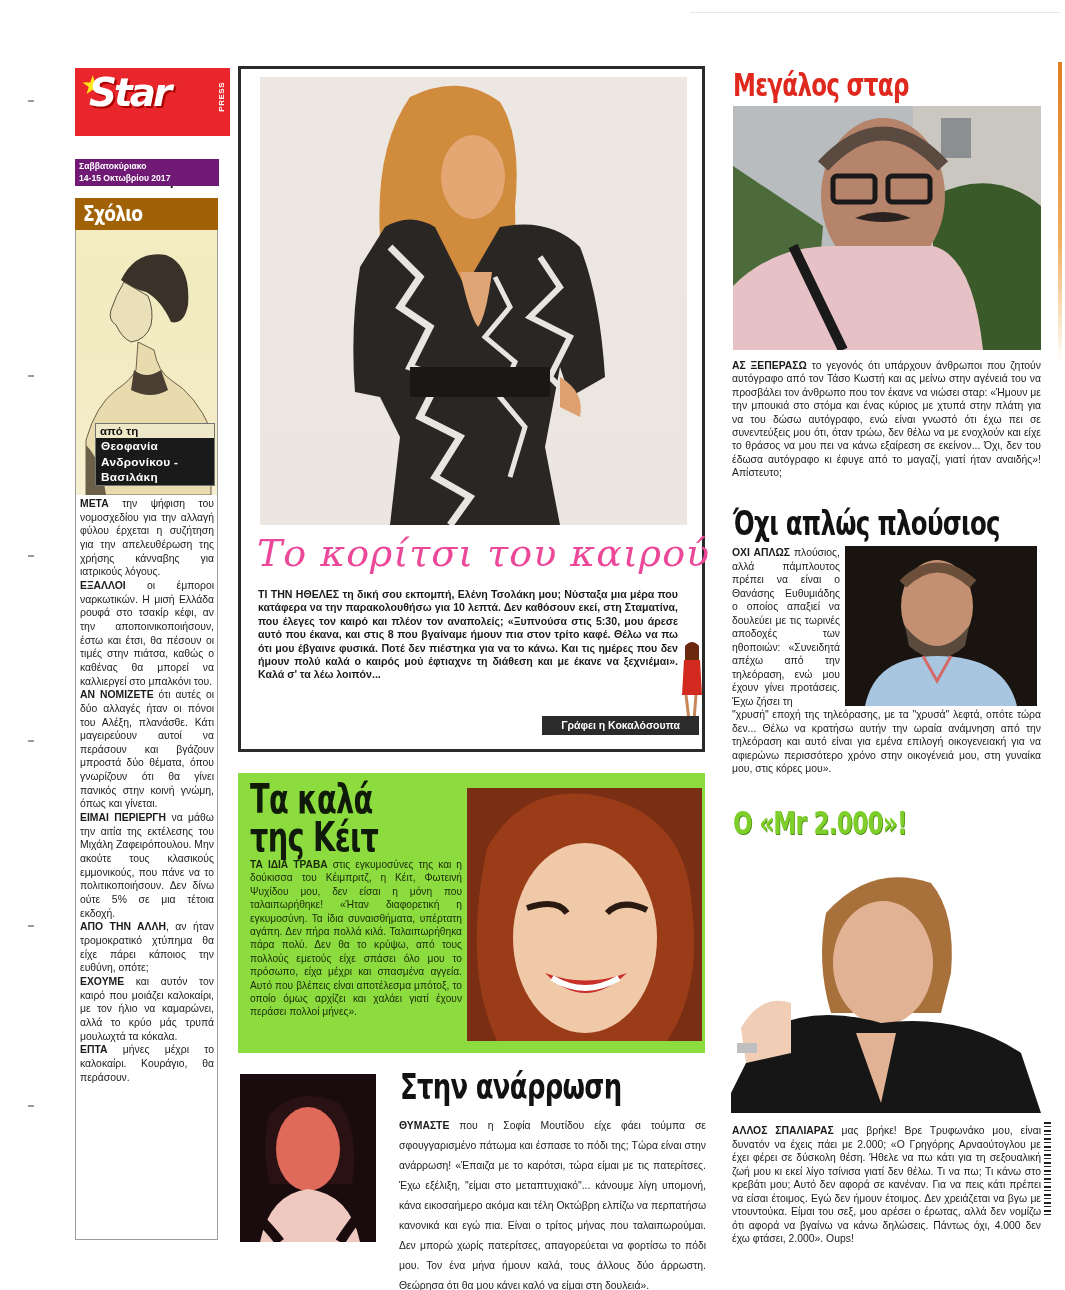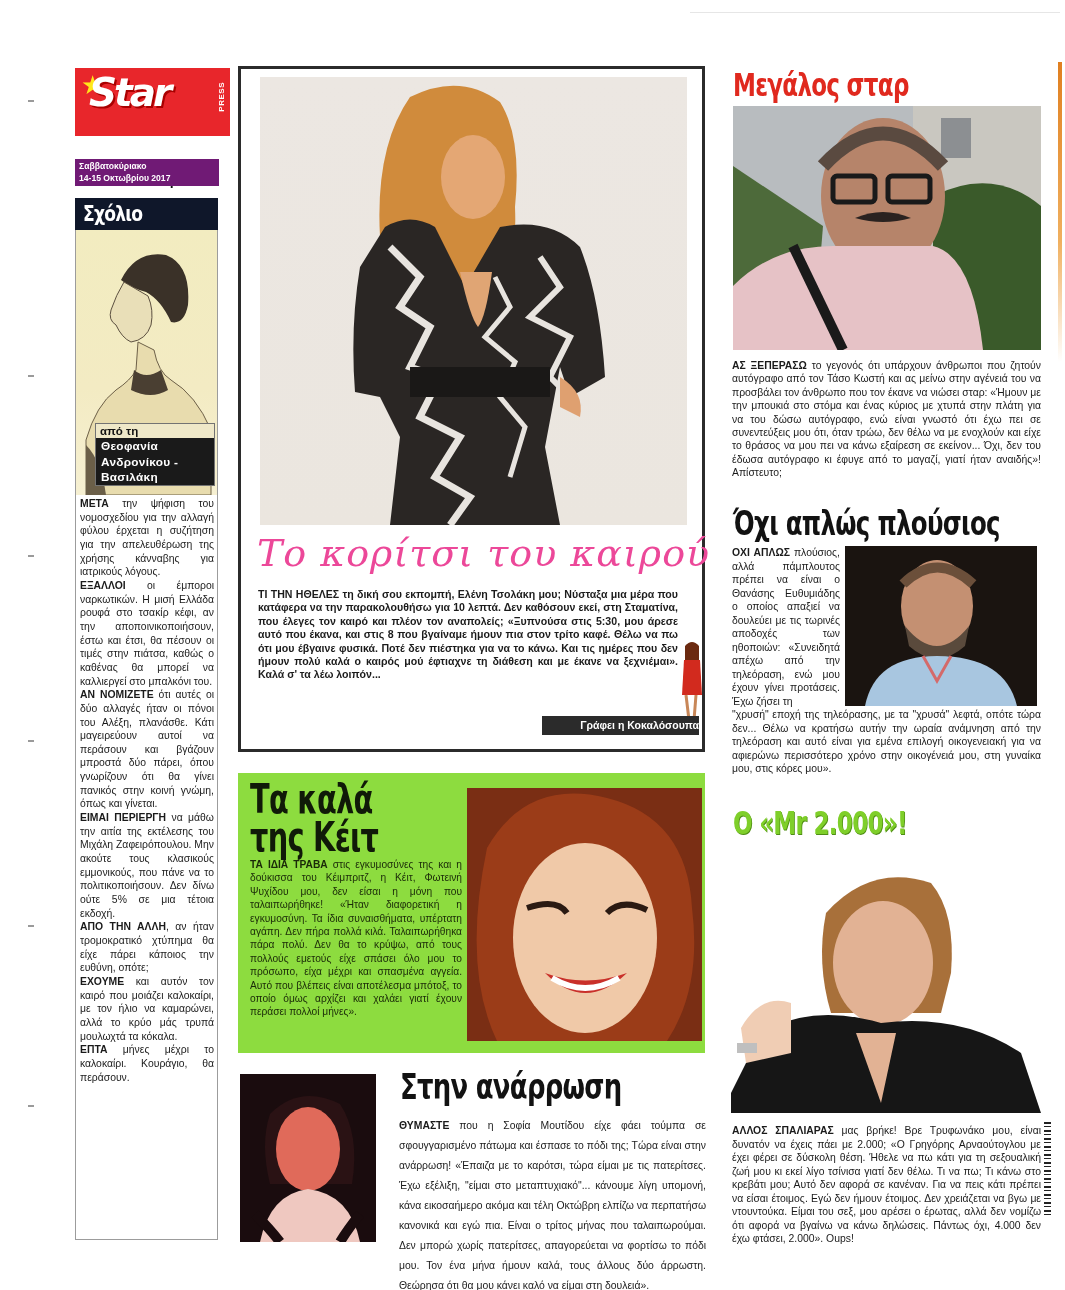--- a/index.html
+++ b/index.html
@@ -23,36 +23,36 @@
   }
   #logo .star-shape { position: absolute; left: 6px; top: 4px; color: #ffe81a; font-size: 26px; line-height: 26px; }
   #logo .press { position: absolute; right: 4px; top: 14px; writing-mode: vertical-rl; transform: rotate(180deg);
     color: #fff; font-size: 8px; font-weight: bold; letter-spacing: 0.5px; }
   #tagline { left: 77px; top: 141px; font-size: 13px; font-weight: bold; color: #111; margin-top: 32px; }
   #date-box { left: 75px; top: 159px; width: 144px; height: 27px; background: #701a75; color: #fff;
     font-size: 8.6px; font-weight: bold; padding: 2px 4px; line-height: 11.5px; }
 
   
   #sidebar-col { left: 75px; top: 198px; width: 143px; height: 1042px; border-left: 1px solid #9c9c9c; border-right: 1px solid #9c9c9c; border-bottom: 1px solid #9c9c9c; }
-  #comment-header { left: 75px; top: 198px; width: 143px; height: 32px; background: #0f172a; }
+  #comment-header { left: 75px; top: 198px; width: 143px; height: 32px; background: #a16207; }
   #comment-header span { position: absolute; left: 8px; top: 3px; color: #fff; font-size: 22px; font-weight: bold; font-family: "DejaVu Sans", sans-serif; letter-spacing: -1px; transform: scaleX(0.78); transform-origin: left top; }
   #sketch { left: 76px; top: 230px; width: 141px; height: 265px; background: linear-gradient(180deg, #f2ecc0 0%, #f3ebc3 60%, #f6f0d2 100%); }
   #author-box { left: 95px; top: 423px; width: 120px; height: 63px; background: #1a1a1a; border: 1px solid #737373; }
   #author-box .apo { position: absolute; left: 0; top: 0; width: 100%; height: 14px; background: #efe8c8; color: #111;
     font-size: 11.5px; font-weight: bold; padding-left: 4px; line-height: 14px; }
   #author-box .name { position: absolute; left: 5px; top: 15px; color: #fff; font-size: 11.8px; font-weight: bold; line-height: 15.5px; letter-spacing: 0.3px; }
   #sidebar-text { left: 80px; top: 497px; width: 134px; font-size: 10.4px; line-height: 13.65px; }
   #sidebar-text p { text-align: justify; }
 
   
   #feature-frame { left: 238px; top: 66px; width: 467px; height: 686px; border: 3px solid #2b2b2b; background: #fff; }
   #feature-photo { left: 260px; top: 77px; width: 427px; height: 448px; background: linear-gradient(180deg, #ece7e2 0%, #ebe6df 100%); }
   #feature-title { left: 257px; top: 531px; font-family: "DejaVu Serif", serif; font-style: italic; font-size: 38px; color: #ec4899; letter-spacing: 1px; }
   #feature-text { left: 258px; top: 588px; width: 420px; font-size: 10.6px; line-height: 13.4px; font-weight: bold; color: #1b1b1b; }
-  #feature-byline { left: 542px; top: 716px; width: 157px; height: 19px; background: #2b2b2b; color: #fff; font-size: 10.5px; font-weight: bold; text-align: right; line-height: 19px; }
+  #feature-byline { left: 542px; top: 716px; width: 157px; height: 19px; background: #2b2b2b; color: #fff; font-size: 10.5px; font-weight: bold; text-align: center; line-height: 19px; }
   #mini-woman { left: 680px; top: 640px; width: 22px; height: 80px; }
 
   
   #kate-box { left: 238px; top: 773px; width: 467px; height: 280px; background: #8ddc3f; }
   #kate-title { left: 250px; top: 780px; color: #101a08; font-size: 40px; line-height: 38px; transform: scaleX(0.72); transform-origin: left top; }
   #kate-text { left: 250px; top: 858px; width: 212px; font-size: 10.2px; line-height: 13.4px; color: #1a2a08; }
   #kate-photo { left: 467px; top: 788px; width: 235px; height: 253px; }
 
   
   #sofia-photo { left: 240px; top: 1074px; width: 136px; height: 168px; }
@@ -114,21 +114,21 @@
   <div class="apo">από τη</div>
   <div class="name">
     <div>Θεοφανία</div>
     <div>Ανδρονίκου -</div>
     <div>Βασιλάκη</div>
   </div>
 </div>
 <div class="abs" id="sidebar-text">
   <p><b>ΜΕΤΑ</b><span> την ψήφιση του νομοσχεδίου για την αλλαγή φύλου έρχεται η συζήτηση για την απελευθέρωση της χρήσης κάνναβης για ιατρικούς λόγους.</span></p>
   <p><b>ΕΞΑΛΛΟΙ</b><span> οι έμποροι ναρκωτικών. Η μισή Ελλάδα ρουφά στο τσακίρ κέφι, αν την αποποινικοποιήσουν, έστω και έτσι, θα πέσουν οι τιμές στην πιάτσα, καθώς ο καθένας θα μπορεί να καλλιεργεί στο μπαλκόνι του.</span></p>
-  <p><b>ΑΝ ΝΟΜΙΖΕΤΕ</b><span> ότι αυτές οι δύο αλλαγές ήταν οι πόνοι του Αλέξη, πλανάσθε. Κάτι μαγειρεύουν αυτοί να περάσουν και βγάζουν μπροστά δύο πάρει, όπου γνωρίζουν ότι θα γίνει πανικός στην κοινή γνώμη, όπως και γίνεται.</span></p>
+  <p><b>ΑΝ ΝΟΜΙΖΕΤΕ</b><span> ότι αυτές οι δύο αλλαγές ήταν οι πόνοι του Αλέξη, πλανάσθε. Κάτι μαγειρεύουν αυτοί να περάσουν και βγάζουν μπροστά δύο θέματα, όπου γνωρίζουν ότι θα γίνει πανικός στην κοινή γνώμη, όπως και γίνεται.</span></p>
   <p><b>ΕΙΜΑΙ ΠΕΡΙΕΡΓΗ</b><span> να μάθω την αιτία της εκτέλεσης του Μιχάλη Ζαφειρόπουλου. Μην ακούτε τους κλασικούς εμμονικούς, που πάνε να το πολιτικοποιήσουν. Δεν δίνω ούτε 5% σε μια τέτοια εκδοχή.</span></p>
   <p><b>ΑΠΟ ΤΗΝ ΑΛΛΗ</b><span>, αν ήταν τρομοκρατικό χτύπημα θα είχε πάρει κάποιος την ευθύνη, οπότε;</span></p>
   <p><b>ΕΧΟΥΜΕ</b><span> και αυτόν τον καιρό που μοιάζει καλοκαίρι, με τον ήλιο να καμαρώνει, αλλά το κρύο μάς τρυπά μουλωχτά τα κόκαλα.</span></p>
   <p><b>ΕΠΤΑ</b><span> μήνες μέχρι το καλοκαίρι. Κουράγιο, θα περάσουν.</span></p>
 </div>
 
 <div class="abs" id="feature-frame"></div>
 <div class="photo" id="feature-photo">
   <svg width="427" height="448" viewBox="0 0 427 448">
     <path d="M150 20 Q200 -5 240 25 Q262 60 255 130 Q258 200 230 260 L140 310 Q105 240 120 160 Q115 70 150 20Z" fill="#d08b3c"></path>

